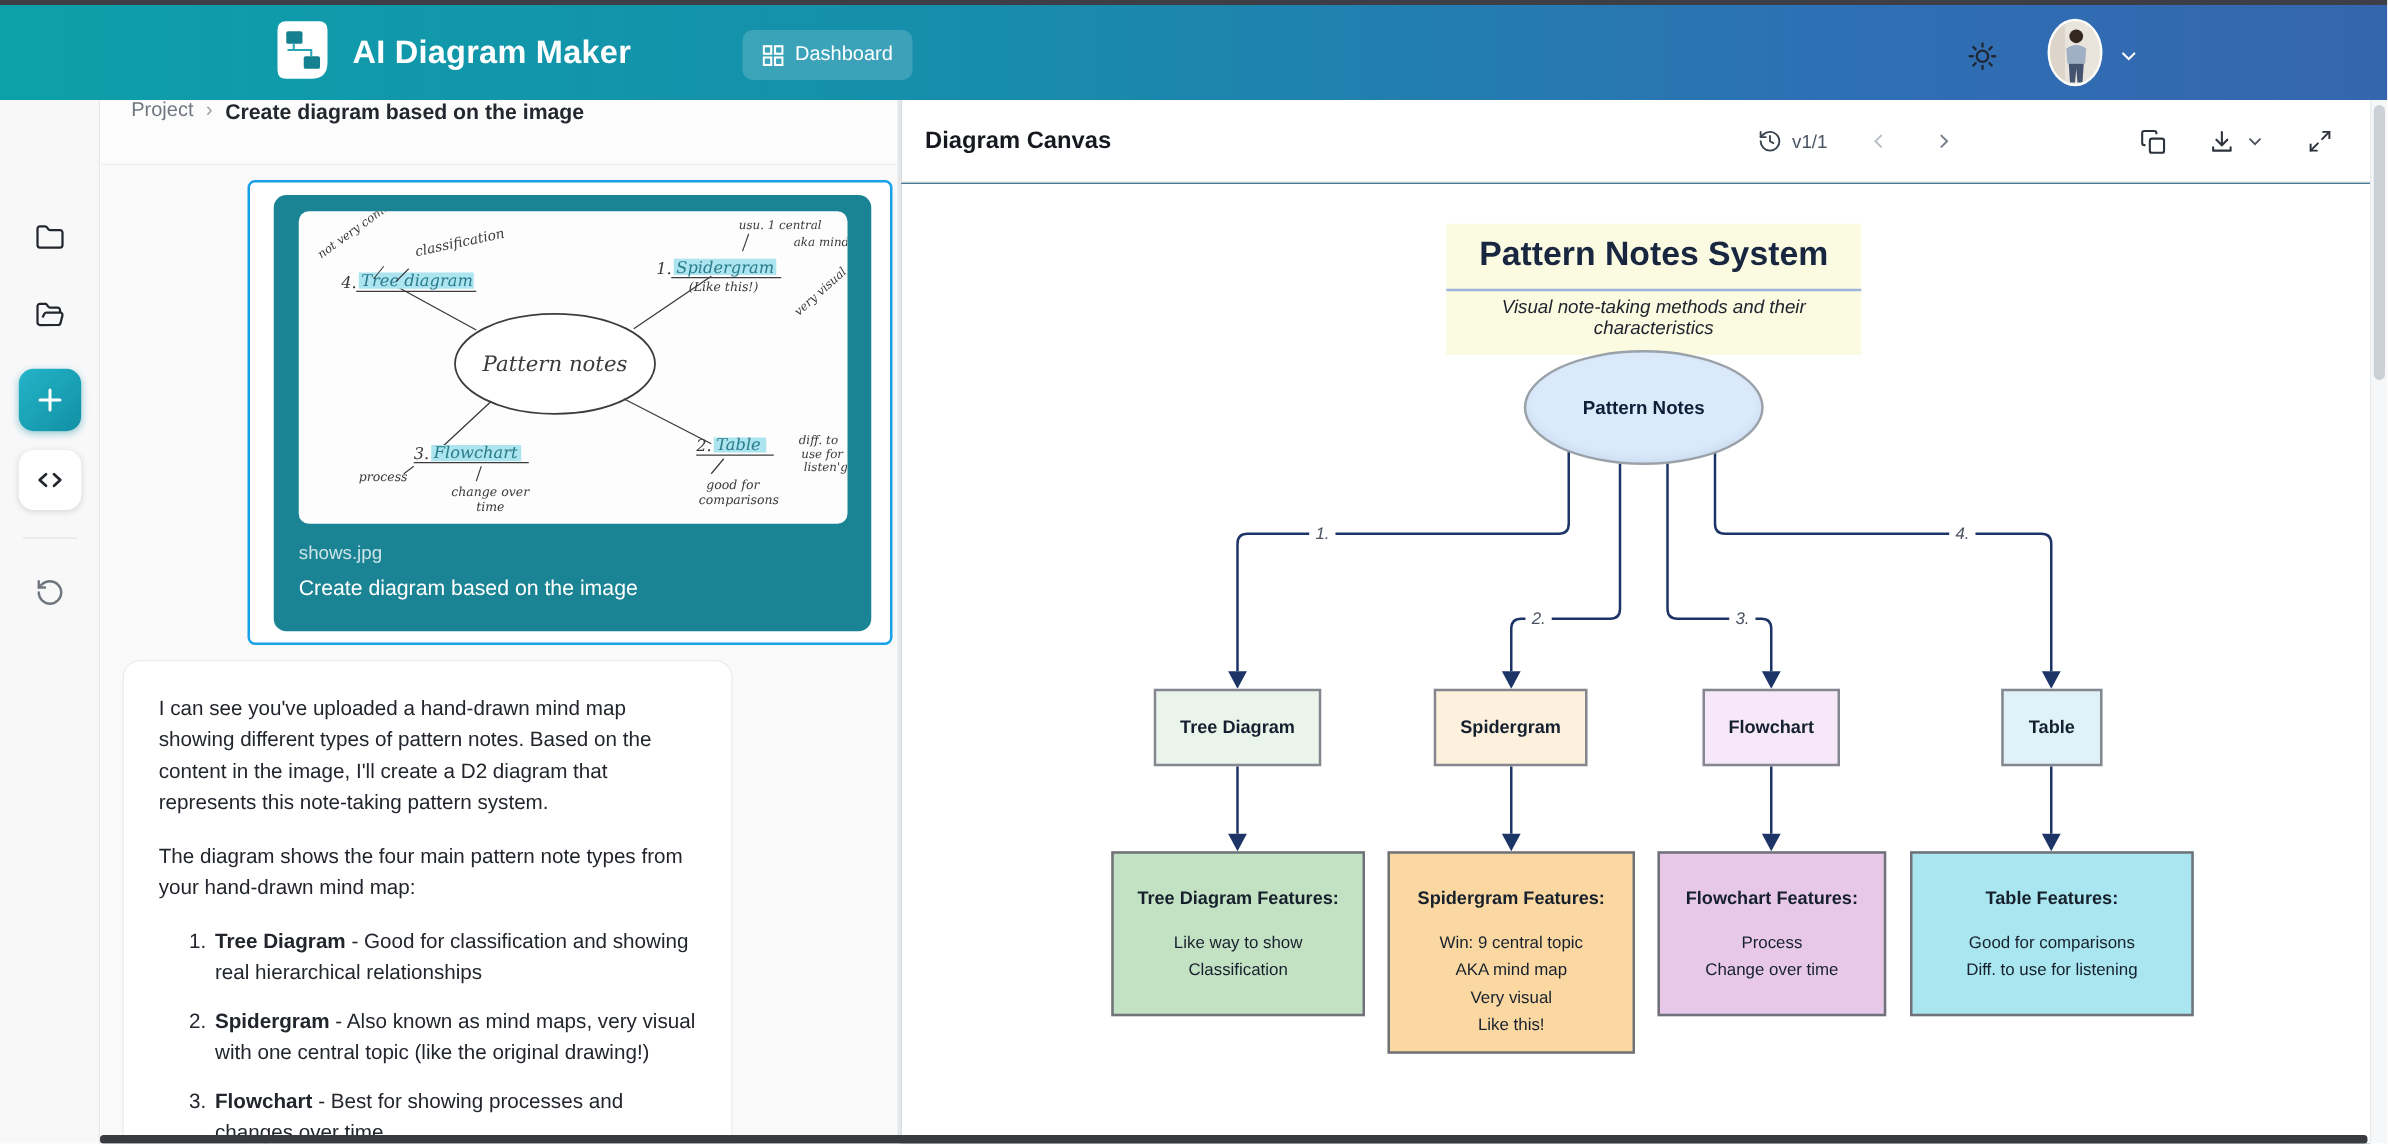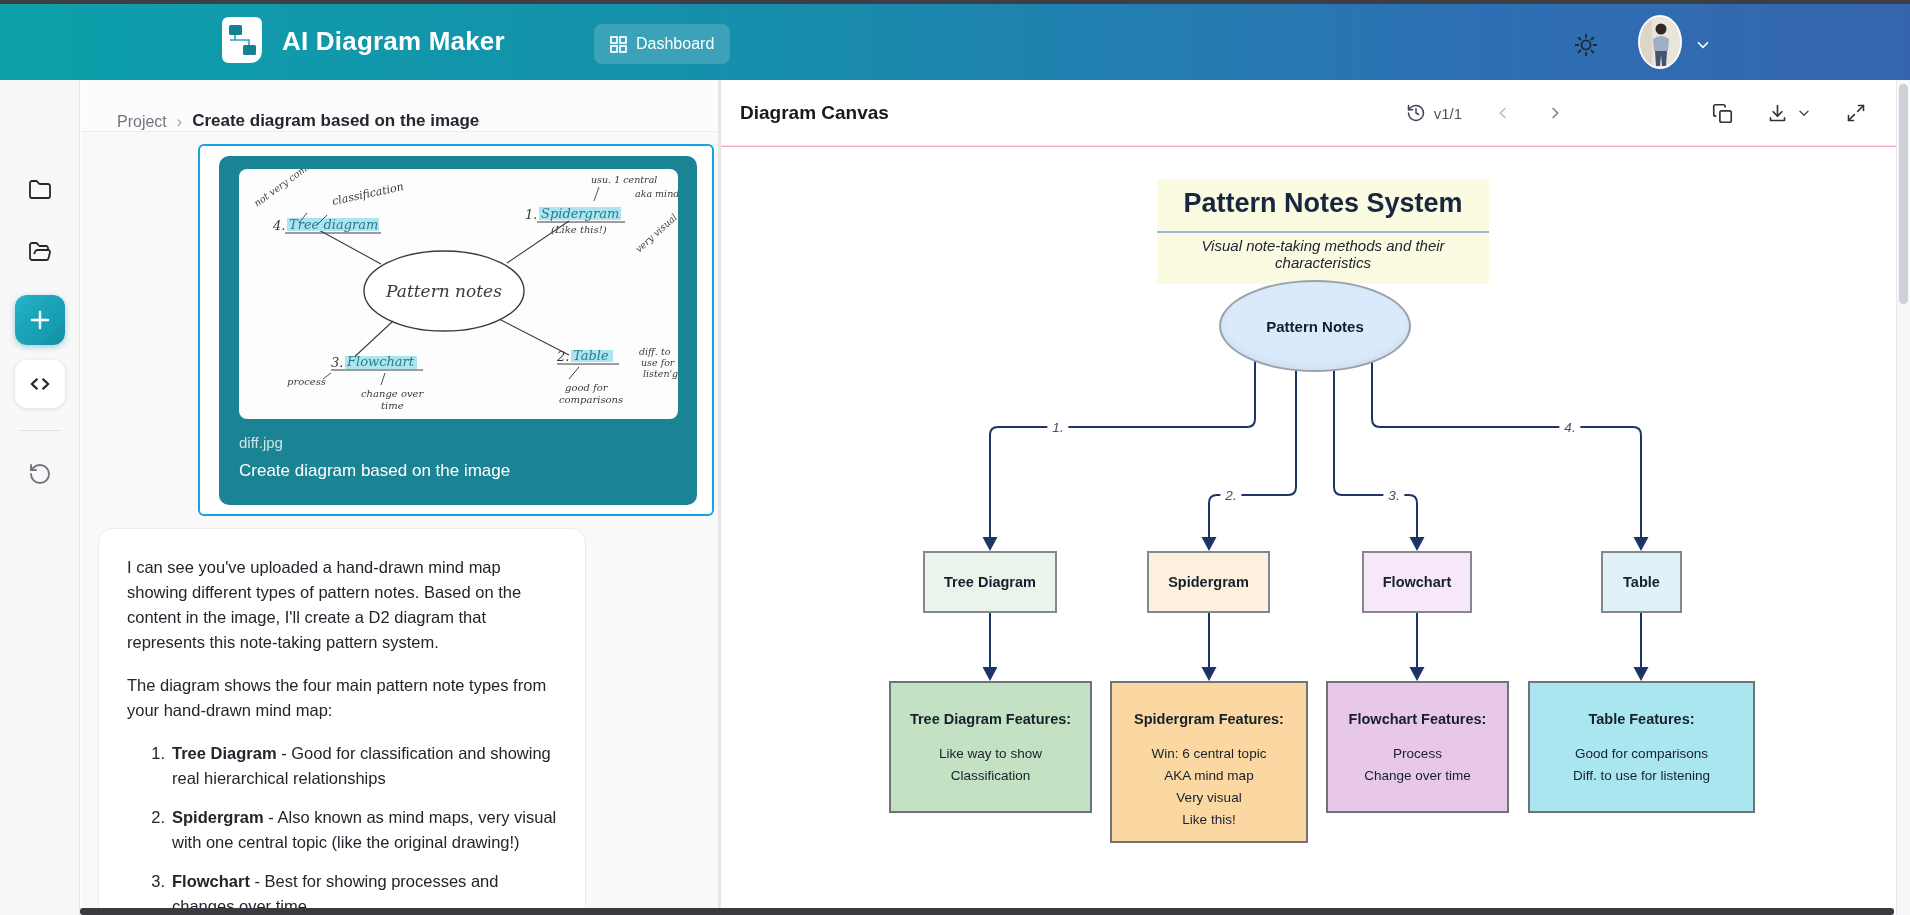--- a/index.html
+++ b/index.html
@@ -31,21 +31,21 @@
   .sb-plus { position:absolute; left:15px; top:215px; width:50px; height:50px; border:none; border-radius:12px; cursor:pointer;
              background:linear-gradient(135deg,#24b4c8,#1190a4); box-shadow:0 2px 6px rgba(20,140,160,.4);
              display:flex; align-items:center; justify-content:center; }
   .sb-code { position:absolute; left:15px; top:280px; width:50px; height:48px; border:none; border-radius:12px; cursor:pointer;
              background:#fff; box-shadow:0 1px 5px rgba(0,0,0,.12); display:flex; align-items:center; justify-content:center; }
   .sb-divider { position:absolute; left:18px; top:350px; width:44px; height:1px; background:#e2e3e6; }
 
   
   .left-panel { position:absolute; left:81px; top:80px; width:637px; height:835px; background:#f9f9fa; }
   .crumb-row { position:absolute; left:0; top:0; width:637px; height:52px; background:#fcfcfd; border-bottom:1px solid #ededf0;
-               display:flex; align-items:flex-end; padding-left:36px; gap:10px; }
+               display:flex; align-items:flex-start; padding-left:24px; gap:10px; }
   .crumb-section { color:#6f7680; font-size:16px; }
   .crumb-sep { color:#9aa0a8; font-size:16px; }
   .crumb-page { color:#23272e; font-size:17px; font-weight:600; }
 
   .upload-sel { position:absolute; left:117px; top:64px; width:516px; height:372px; border:2px solid #18a0e8; border-radius:6px; background:#fff; }
   .upload-card { position:absolute; left:19px; top:10px; width:478px; height:349px; background:#1b8494; border-radius:10px; }
   .upload-img { position:absolute; left:20px; top:13px; width:439px; height:250px; background:#fdfdfd; border-radius:8px; overflow:hidden; }
   .upload-file { position:absolute; left:20px; top:278px; color:rgba(255,255,255,.78); font-size:15px; }
   .upload-caption { position:absolute; left:20px; top:305px; color:#fff; font-size:17px; }
   .sketch-text { font-family:"DejaVu Serif", serif; font-style:italic; fill:#3a3a3a; }
@@ -54,21 +54,21 @@
   .chat-card { position:absolute; left:17px; top:448px; width:488px; height:387px; background:#fff; border:1px solid #ececef;
                border-radius:14px 14px 0 0; padding:26px 26px 0 28px; color:#22262c; font-size:16.5px; line-height:25px; }
   .chat-card p { margin-bottom:18px; }
   .chat-list { margin-top:2px; }
   .chat-li { display:flex; margin-bottom:14px; }
   .chat-num { width:24px; flex:none; text-align:right; margin-right:7px; margin-left:14px; }
   .chat-li b { font-weight:bold; }
 
   
   .panel-divider { position:absolute; left:718px; top:80px; width:3px; height:835px; background:#e6e6e9; }
-  .canvas-panel { position:absolute; left:721px; top:80px; width:1175px; height:835px; background:#f9a8d4; }
+  .canvas-panel { position:absolute; left:721px; top:80px; width:1175px; height:835px; background:#0c4a6e; }
   .canvas-head { position:absolute; left:0; top:0; width:1175px; height:66px; background:#fff; border-bottom:1px solid #e6e7ea;
                  display:flex; align-items:center; }
   .canvas-title { position:absolute; left:19px; font-size:19px; font-weight:bold; color:#16191f; }
   .toolbar { position:absolute; right:26px; top:0; height:66px; display:flex; align-items:center; }
   .tb-btn { background:none; border:none; cursor:pointer; display:flex; align-items:center; padding:4px; }
   .tb-version { color:#4b5563; font-size:15px; margin:0 6px 0 4px; }
   .tb-gap-s { width:22px; } .tb-gap-m { width:26px; } .tb-gap-l { width:140px; }
 
   .diagram { position:absolute; left:0; top:67px; width:1175px; height:768px; background:#fff; }
   .dg-title { position:absolute; left:436px; top:32px; width:332px; background:#fbfbe2; text-align:center; }
@@ -211,21 +211,21 @@
             <text class="sketch-text" x="318" y="192" font-size="13">2.</text>
             <text class="sketch-teal" x="334" y="191" font-size="13">Table</text>
             <path d="M318 195h62M340 198 330 210" stroke="#3c3c3c" stroke-width="1"></path>
             <text class="sketch-text" x="326" y="222" font-size="10">good for</text>
             <text class="sketch-text" x="320" y="234" font-size="10">comparisons</text>
             <text class="sketch-text" x="400" y="186" font-size="9.5">diff. to</text>
             <text class="sketch-text" x="402" y="197" font-size="9.5">use for</text>
             <text class="sketch-text" x="404" y="208" font-size="9.5">listen'g</text>
           </svg>
         </div>
-        <span class="upload-file">diff.jpg</span>
+        <span class="upload-file">shows.jpg</span>
         <span class="upload-caption">Create diagram based on the image</span>
       </div>
     </div>
 
     <div class="chat-card">
       <p>I can see you've uploaded a hand-drawn mind map showing different types of pattern notes. Based on the content in the image, I'll create a D2 diagram that represents this note-taking pattern system.</p>
       <p>The diagram shows the four main pattern note types from your hand-drawn mind map:</p>
       <div class="chat-list">
         <div class="chat-li">
           <span class="chat-num">1.</span>
@@ -342,21 +342,21 @@
       <div class="dg-node" style="left:641px;width:110px;background:#f6e8f8">Flowchart</div>
       <div class="dg-node" style="left:880px;width:81px;background:#def2f8">Table</div>
 
       <div class="dg-feat" style="left:168px;width:203px;height:132px;background:#c3e2c4">
         <div class="ft">Tree Diagram Features:</div>
         <span class="fl">Like way to show</span>
         <span class="fl">Classification</span>
       </div>
       <div class="dg-feat" style="left:389px;width:198px;height:162px;background:#fbd8a2">
         <div class="ft">Spidergram Features:</div>
-        <span class="fl">Win: 6 central topic</span>
+        <span class="fl">Win: 9 central topic</span>
         <span class="fl">AKA mind map</span>
         <span class="fl">Very visual</span>
         <span class="fl">Like this!</span>
       </div>
       <div class="dg-feat" style="left:605px;width:183px;height:132px;background:#e8c8e9">
         <div class="ft">Flowchart Features:</div>
         <span class="fl">Process</span>
         <span class="fl">Change over time</span>
       </div>
       <div class="dg-feat" style="left:807px;width:227px;height:132px;background:#a9e6f0">

